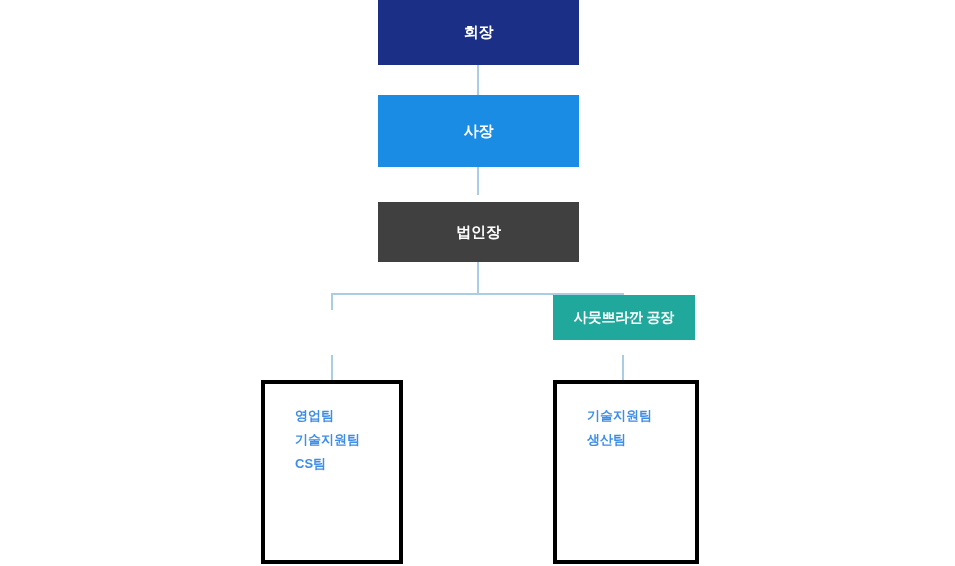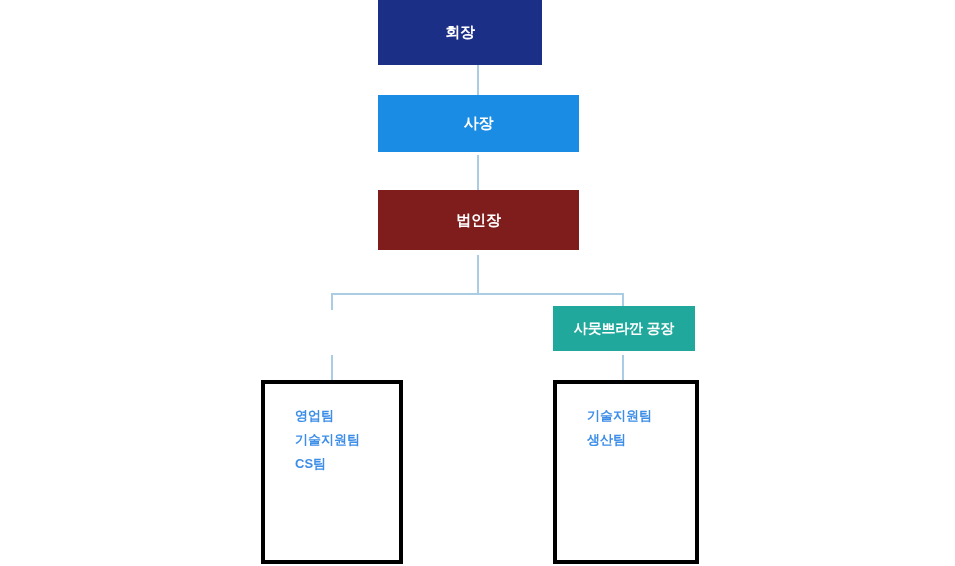--- a/index.html
+++ b/index.html
@@ -34,42 +34,42 @@
     display: flex;
     align-items: center;
     justify-content: center;
     color: #ffffff;
     font-weight: bold;
     letter-spacing: -0.2px;
     box-sizing: border-box;
     text-align: center;
   }
   .node-chairman {
-    left: 378px; top: 0px; width: 164px; height: 65px;
+    left: 378px; top: 0px; width: 201px; height: 65px;
     background: #1b2f87;
     font-size: 15px;
   }
   .node-president {
-    left: 378px; top: 95px; width: 201px; height: 57px;
+    left: 378px; top: 95px; width: 201px; height: 72px;
     background: #1a8ce3;
     font-size: 15px;
     font-family: Liberation Mono, monospace;
   }
   .node-corp {
-    left: 378px; top: 190px; width: 201px; height: 60px;
-    background: #7f1d1d;
+    left: 378px; top: 202px; width: 201px; height: 60px;
+    background: #404040;
     font-size: 15px;
   }
   .node-unit {
     height: 45px;
     background: #20a89c;
     font-size: 14px;
   }
   .node-unit-left  { left: 261px; top: 310px; width: 142px; }
-  .node-unit-right { left: 553px; top: 306px; width: 142px; }
+  .node-unit-right { left: 553px; top: 295px; width: 142px; }
 
   
   .team-box {
     position: absolute;
     top: 380px;
     height: 184px;
     border: 4px solid #000000;
     background: #ffffff;
     box-sizing: border-box;
     padding: 20px 0 0 30px;

